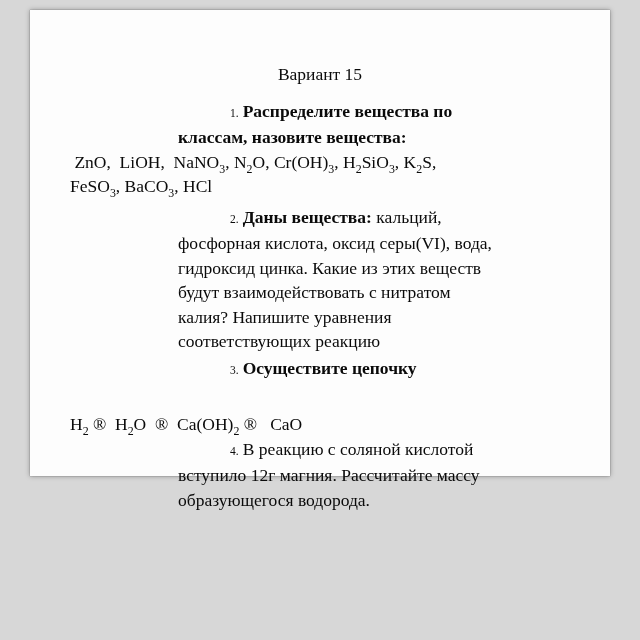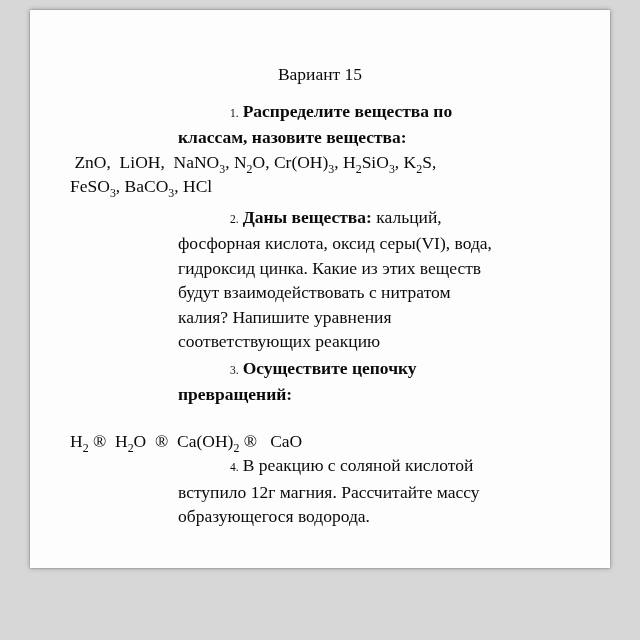--- a/index.html
+++ b/index.html
@@ -6,21 +6,21 @@
   html, body { width: 640px; height: 640px; overflow: hidden; }
   body {
     background: #d7d7d7;
     font-family: "Liberation Serif", "DejaVu Serif", serif;
   }
   .page {
     position: absolute;
     left: 30px;
     top: 10px;
     width: 580px;
-    height: 558px;
+    height: 466px;
     background: #fdfdfd;
     box-shadow: 0 0 5px rgba(0,0,0,0.35), 0 0 1px rgba(0,0,0,0.45);
     padding-top: 52px;
     color: #0a0a0a;
     font-size: 17.5px;
     line-height: 24.5px;
   }
   .para { white-space: pre-wrap; }
   .title {
     text-align: center;
@@ -30,21 +30,21 @@
     padding-left: 148px;
     padding-right: 10px;
     text-indent: 52px;
   }
   .formula {
     padding-left: 40px;
   }
   .p1 { margin-bottom: 0; }
   .subst { margin-bottom: 6px; }
   .p2 { margin-bottom: 2px; }
-  .p3 { margin-bottom: 22px; }
+  .p3 { margin-bottom: 30px; }
   .chain { margin-bottom: 0; }
   .bold { font-weight: bold; }
   .marker {
     font-size: 11.5px;
     margin-right: 4px;
   }
   sub {
     font-size: 68%;
     line-height: 0;
   }
@@ -54,18 +54,18 @@
 
 <div class="page">
   <div class="para title">Вариант 15</div>
 
   <div class="para list p1"><span class="marker">1.</span><span class="bold">Распределите вещества по</span><br><span class="bold">классам, назовите вещества:</span></div>
 
   <div class="para formula subst"><span> ZnO,  LiOH,  NaNO</span><sub>3</sub><span>, N</span><sub>2</sub><span>O, Cr(OH)</span><sub>3</sub><span>, H</span><sub>2</sub><span>SiO</span><sub>3</sub><span>, K</span><sub>2</sub><span>S,</span><br><span>FeSO</span><sub>3</sub><span>, BaCO</span><sub>3</sub><span>, HCl</span></div>
 
   <div class="para list p2"><span class="marker">2.</span><span class="bold">Даны вещества: </span><span>кальций,</span><br><span>фосфорная кислота, оксид серы(VI), вода,</span><br><span>гидроксид цинка. Какие из этих веществ</span><br><span>будут взаимодействовать с нитратом</span><br><span>калия? Напишите уравнения</span><br><span>соответствующих реакцию</span></div>
 
-  <div class="para list p3"><span class="marker">3.</span><span class="bold">Осуществите цепочку</span><br><span class="bold">превращений:</span></div>
+  <div class="para list p3"><span class="marker">3.</span><span class="bold">Осуществите цепочку</span><br></div>
 
   <div class="para formula chain"><span>H</span><sub>2</sub><span> ®  H</span><sub>2</sub><span>O  ®  Ca(OH)</span><sub>2</sub><span> ®   CaO</span></div>
 
   <div class="para list p4"><span class="marker">4.</span><span>В реакцию с соляной кислотой</span><br><span>вступило 12г магния. Рассчитайте массу</span><br><span>образующегося водорода.</span></div>
 </div>
 
 </body></html>

